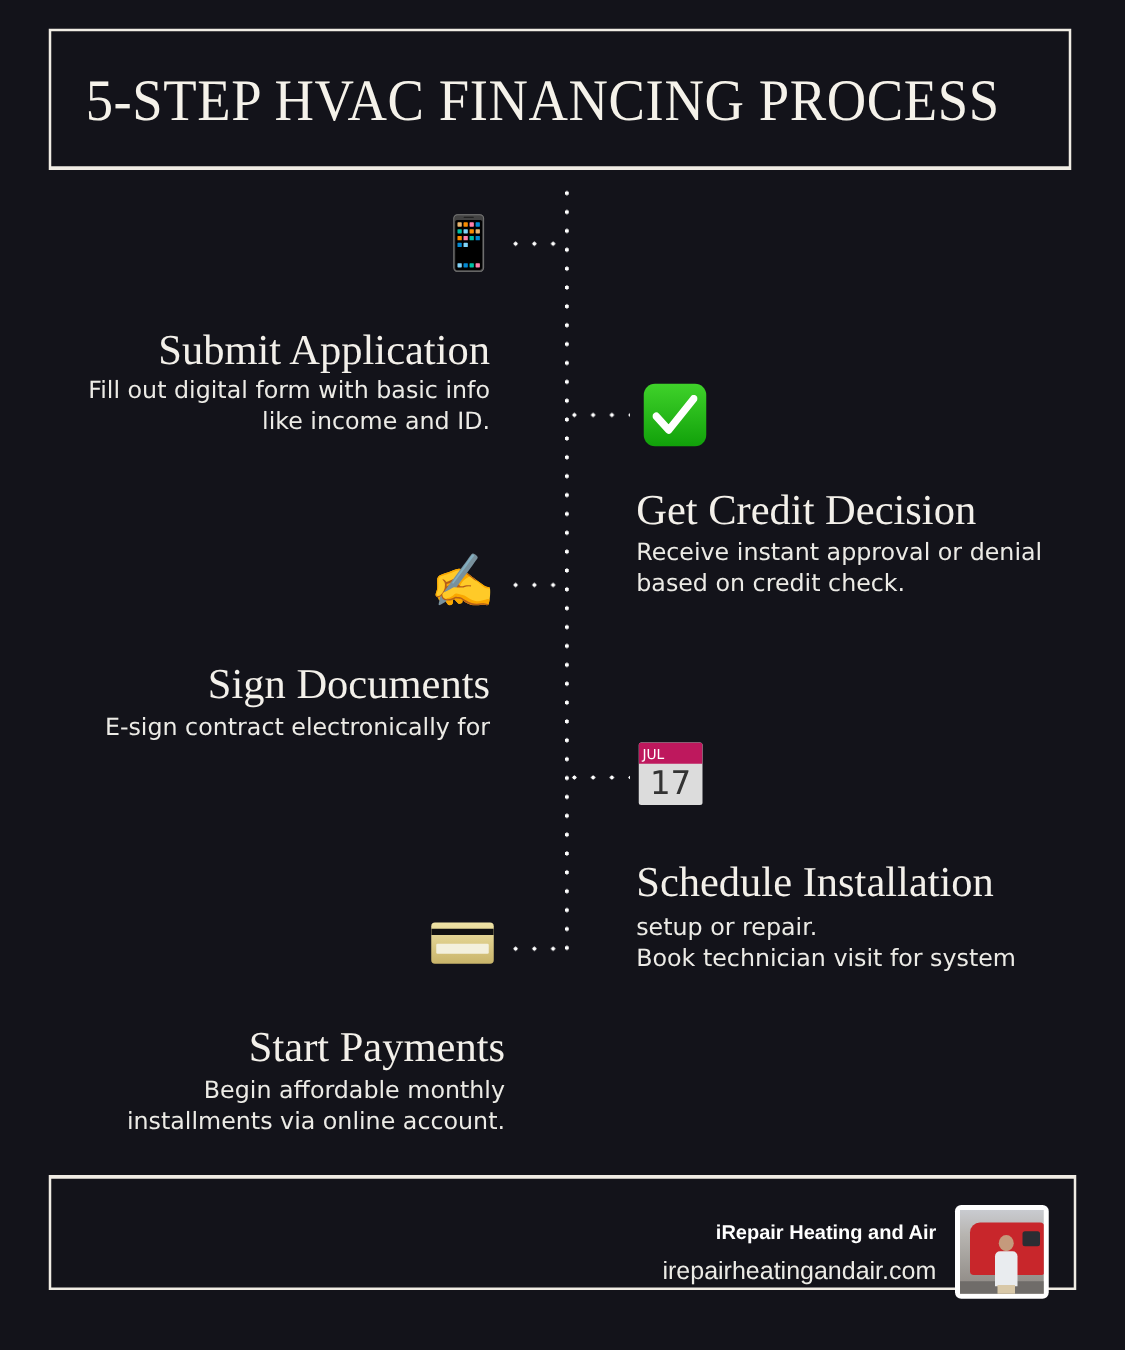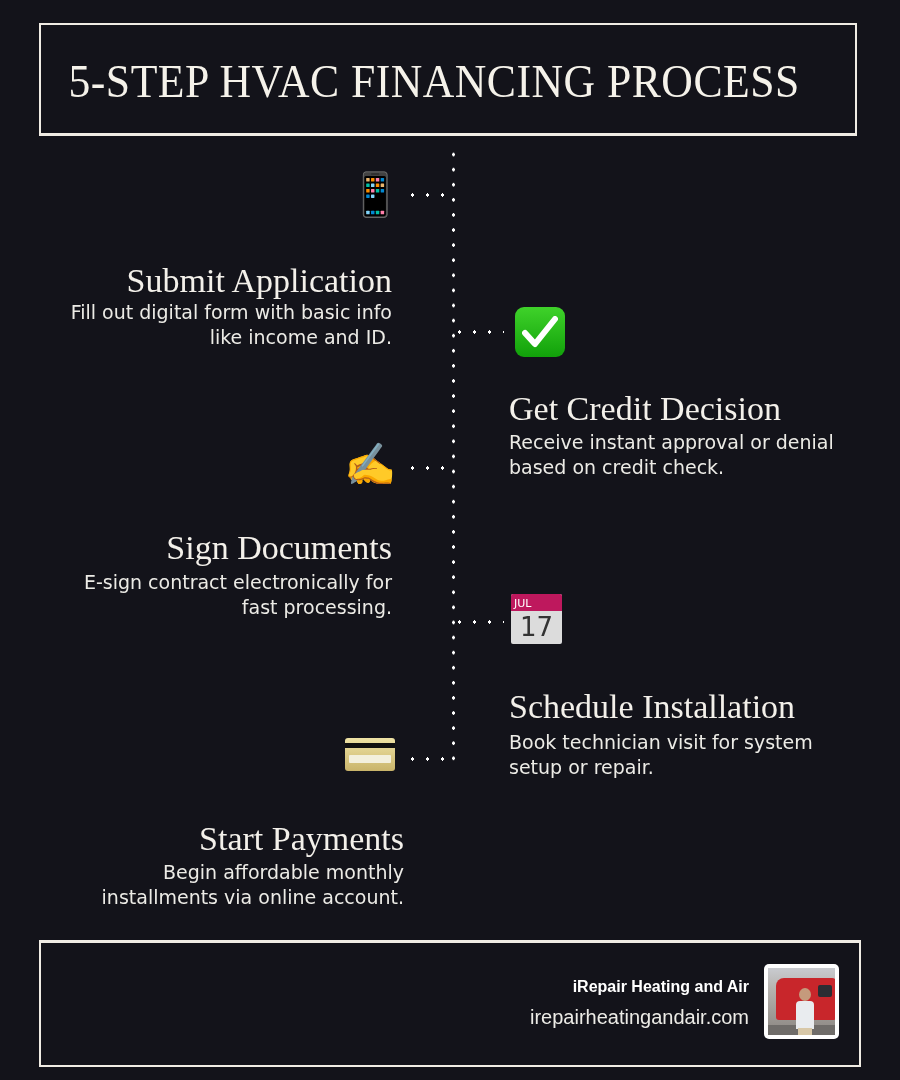--- a/index.html
+++ b/index.html
@@ -31,21 +31,21 @@
     position:absolute; font-family:Liberation Serif, serif;
     font-size:34px; color:#f3f0ea; white-space:nowrap;
   }
   .step-desc {
     position:absolute; font-family:"DejaVu Sans", sans-serif; font-size:19px; line-height:25px;
     color:#ecebe6; width:380px;
   }
   .left { text-align:right; }
   .right { text-align:left; }
   .footer-box {
-    position:absolute; left:39px; top:940px; width:822px; height:127px;
+    position:absolute; left:39px; top:940px; width:822px; height:92px;
     border:2px solid #f0ece4; border-top-width:3px; box-sizing:border-box;
   }
   .brand-name {
     position:absolute; right:110px; top:35px; font-family:"Liberation Sans", sans-serif;
     font-weight:bold; font-size:16px; color:#ffffff; white-space:nowrap;
   }
   .brand-url {
     position:absolute; right:110px; top:63px; font-family:"Liberation Sans", sans-serif;
     font-size:20px; color:#ecebe6; white-space:nowrap;
   }
@@ -91,32 +91,31 @@
 <div class="step-desc right" style="left:509px; top:430px;">
   <div>Receive instant approval or denial</div>
   <div>based on credit check.</div>
 </div>
 
 <div class="hconn" style="left:405px; top:466px; width:50px;"></div>
 <div class="icon" style="left:344px; top:444px; font-size:42px;">✍️</div>
 <div class="step-title left" style="right:508px; top:529px;">Sign Documents</div>
 <div class="step-desc left" style="right:508px; top:570px;">
   <div>E-sign contract electronically for</div>
-  <div>fast processing.</div>
 </div>
 
 <div class="hconn" style="left:452px; top:620px; width:52px;"></div>
 <div class="icon" style="left:511px; top:594px; width:51px; height:50px; background:#dcdcdc; border-radius:2px; overflow:hidden;">
   <div style="height:17px; background:#be185d; font-family:'DejaVu Sans',sans-serif; font-size:11px; color:#fff; padding-left:3px; line-height:19px;">JUL</div>
   <div style="text-align:center; font-family:'DejaVu Sans',sans-serif; font-size:26px; color:#333; line-height:32px;">17</div>
 </div>
 <div class="step-title right" style="left:509px; top:688px;">Schedule Installation</div>
 <div class="step-desc right" style="left:509px; top:730px;">
+  <div>setup or repair.</div>
   <div>Book technician visit for system</div>
-  <div>setup or repair.</div>
 </div>
 
 <div class="hconn" style="left:405px; top:757px; width:50px;"></div>
 <div class="icon" style="left:345px; top:738px; width:50px; height:33px; border-radius:3px; background:linear-gradient(180deg,#efe3a6,#c9b46a); overflow:hidden;">
   <div style="margin-top:5px; height:5px; background:#111;"></div>
   <div style="margin:7px 4px 0 4px; height:8px; background:#f3f0dd; border-radius:1px;"></div>
 </div>
 <div class="step-title left" style="right:496px; top:820px;">Start Payments</div>
 <div class="step-desc left" style="right:496px; top:860px;">
   <div>Begin affordable monthly</div>

